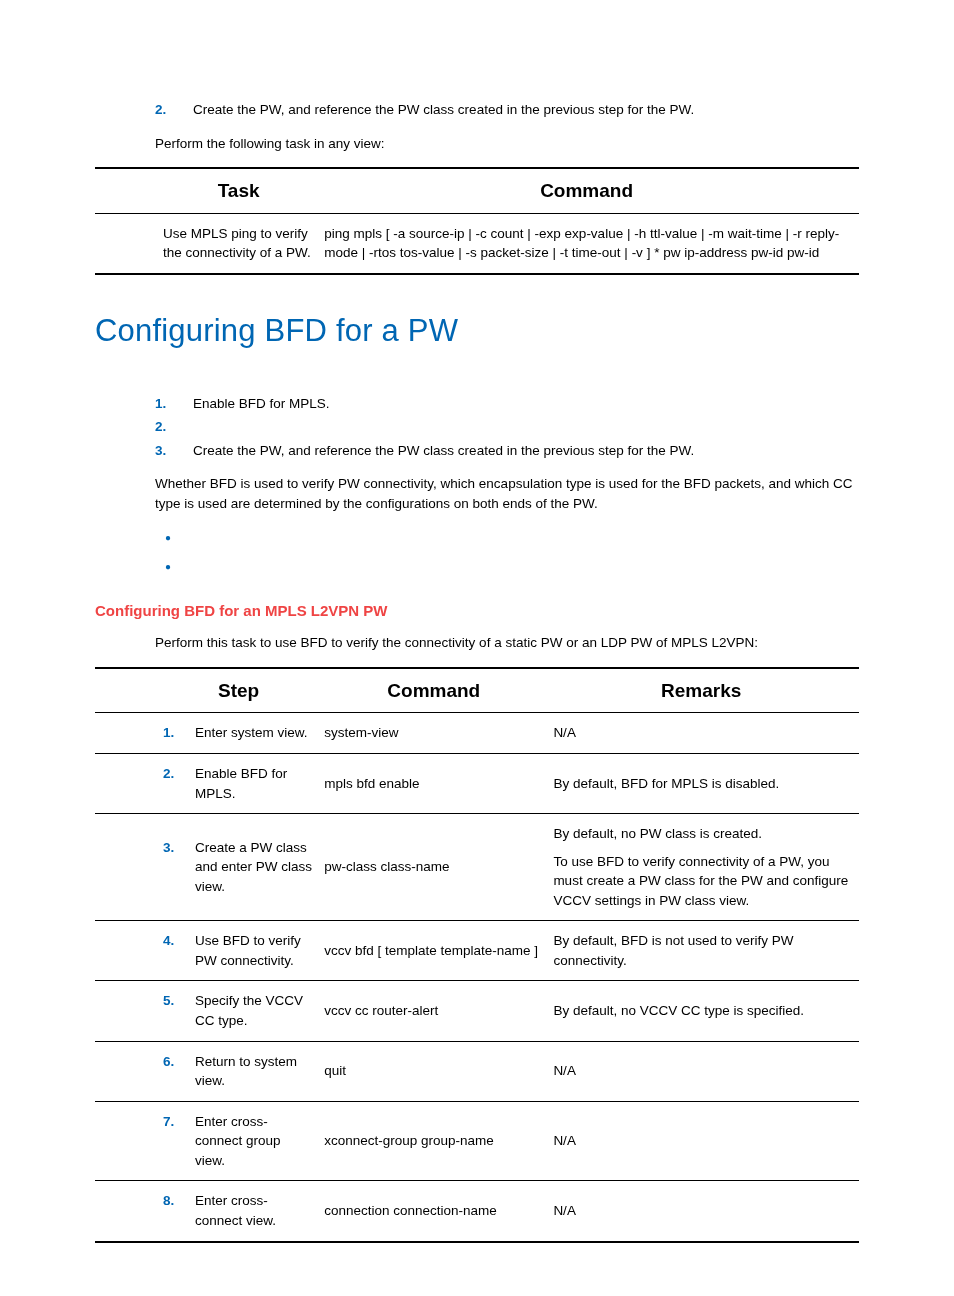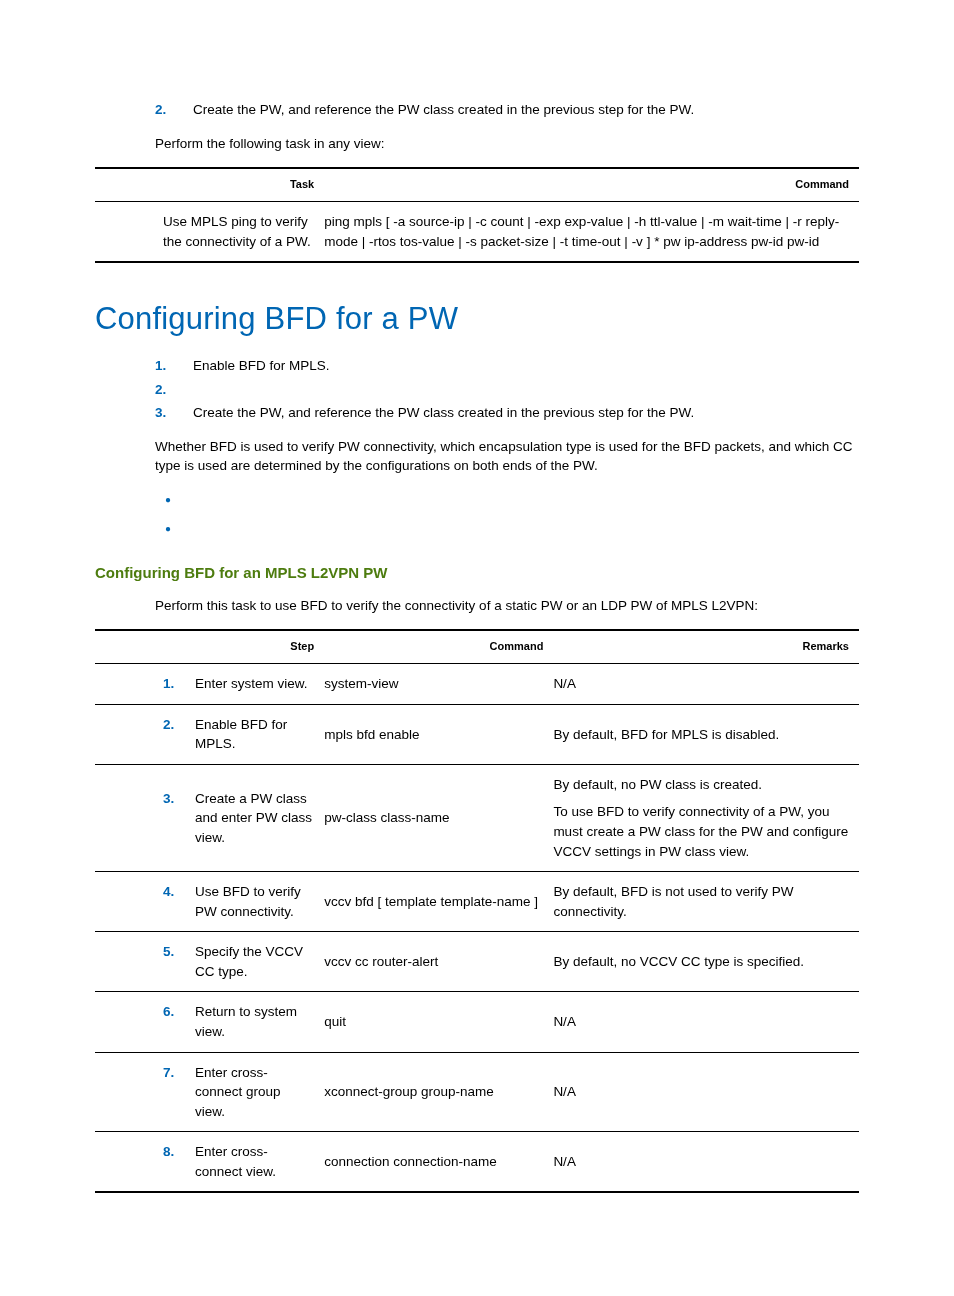--- a/index.html
+++ b/index.html
@@ -52,27 +52,27 @@
     }
     table.t2 th:nth-child(2),
     table.t2 td:nth-child(2) {
       width: 30%;
     }
     table.t2 th:nth-child(3),
     table.t2 td:nth-child(3) {
       width: 40%;
     }
     th {
-      text-align: right;
+      text-align: center;
       font-weight: bold;
       padding: 8px 10px 8px 0;
       border-top: 2px solid #000;
       border-bottom: 1.5px solid #000;
       vertical-align: top;
-      font-size: 11px;
+      font-size: 19px;
     }
     td {
       padding: 10px 10px 10px 0;
       border-bottom: 1px solid #000;
       vertical-align: middle;
       font-size: 13.5px;
     }
     tr:last-child td {
       border-bottom: 2px solid #000;
     }
@@ -88,25 +88,25 @@
       flex-shrink: 0;
     }
     .step-head {
       padding-left: 68px;
     }
     h1 {
       color: #0066b3;
       font-family: "Trebuchet MS", Arial, sans-serif;
       font-weight: 300;
       font-size: 31px;
-      margin-bottom: 14px;
+      margin-bottom: 40px;
       letter-spacing: 0.2px;
     }
     h3 {
-      color: #4d7c0f;
+      color: #ef4444;
       font-family: Arial, sans-serif;
       font-weight: bold;
       font-size: 15px;
       margin-bottom: 12px;
     }
     .b { font-weight: normal; }
     .i { }
     .bullet-list .bi {
       display: flex;
       padding-left: 70px;

